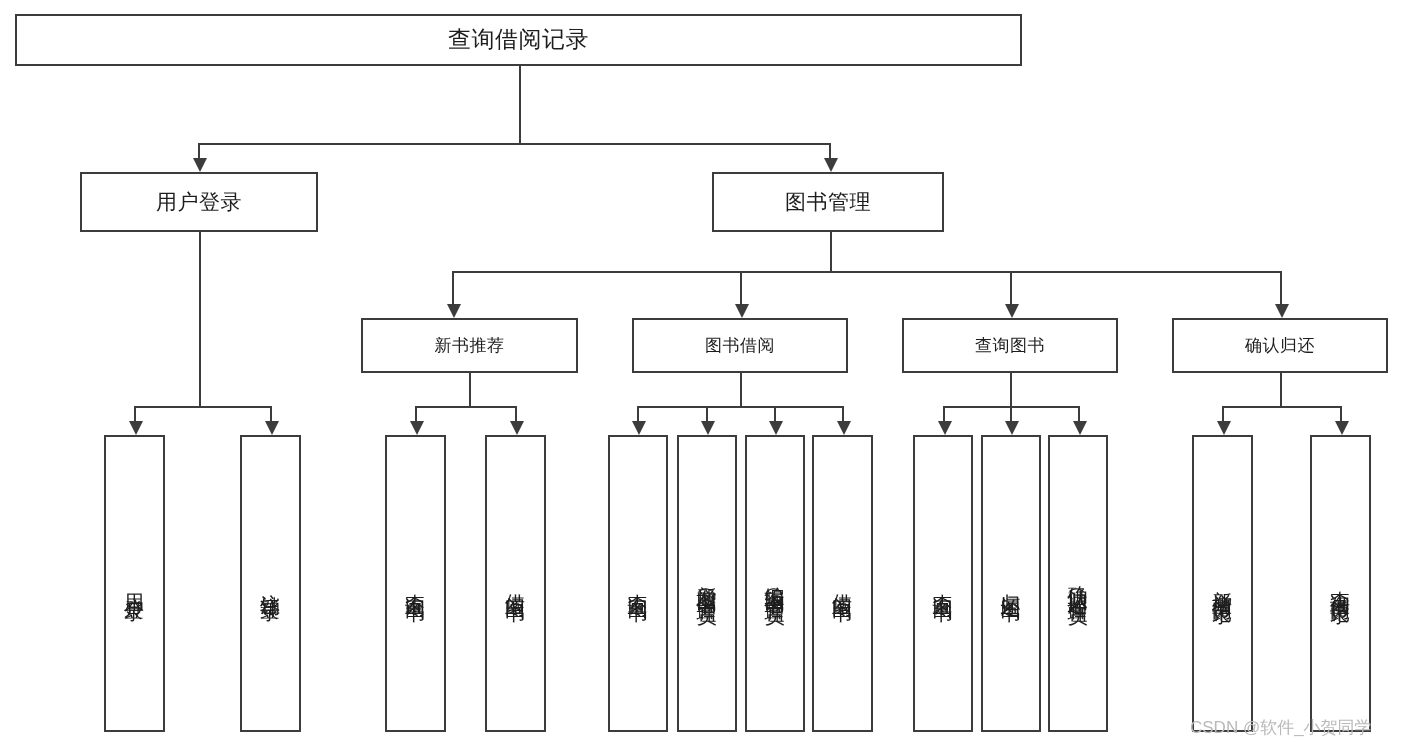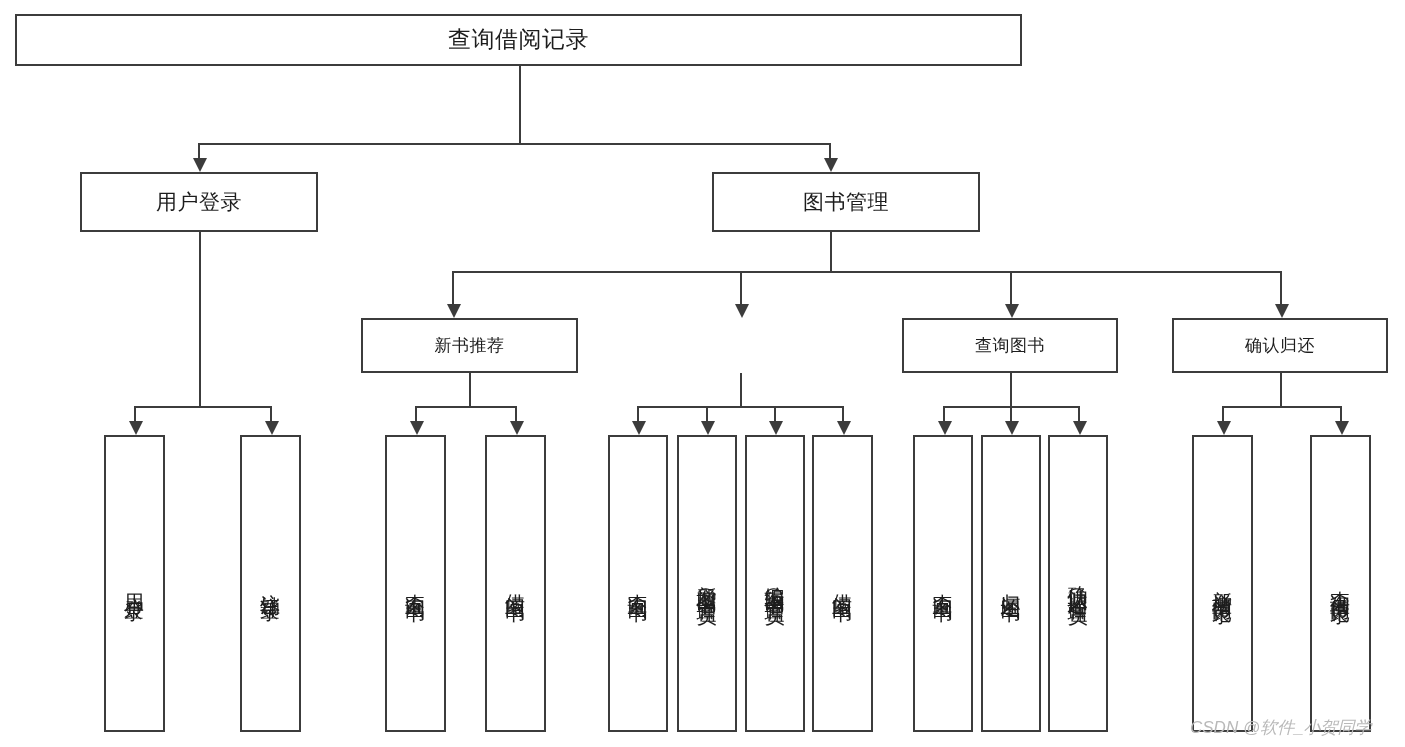--- a/index.html
+++ b/index.html
@@ -79,26 +79,29 @@
 
 <div id="canvas">
 
   <div class="box root" id="node-root" style="left: 15px; top: 14px; width: 1007px; height: 52px; border-color: rgb(60, 60, 60); background: rgb(255, 255, 255); color: rgb(29, 29, 29);">
     <span class="label">查询借阅记录</span>
   </div>
 
   <div class="box lvl2" id="node-l2-0" style="left: 80px; top: 172px; width: 238px; height: 60px; border-color: rgb(60, 60, 60); background: rgb(255, 255, 255); color: rgb(29, 29, 29);">
     <span class="label">用户登录</span>
   </div>
-  <div class="box lvl2" id="node-l2-1" style="left: 712px; top: 172px; width: 268px; height: 60px; border-color: rgb(60, 60, 60); background: rgb(255, 255, 255); color: rgb(29, 29, 29);">
+  <div class="box lvl2" id="node-l2-1" style="left: 712px; top: 172px; width: 232px; height: 60px; border-color: rgb(60, 60, 60); background: rgb(255, 255, 255); color: rgb(29, 29, 29);">
     <span class="label">图书管理</span>
   </div>
 
   <div class="box lvl3" id="node-l3-0" style="left: 361px; top: 318px; width: 217px; height: 55px; border-color: rgb(60, 60, 60); background: rgb(255, 255, 255); color: rgb(29, 29, 29);">
     <span class="label">新书推荐</span>
+  </div>
+  <div class="box lvl3" id="node-l3-1" style="left: 632px; top: 318px; width: 216px; height: 55px; border-color: rgb(60, 60, 60); background: rgb(255, 255, 255); color: rgb(29, 29, 29);">
+    <span class="label">图书借阅</span>
   </div>
   <div class="box lvl3" id="node-l3-2" style="left: 902px; top: 318px; width: 216px; height: 55px; border-color: rgb(60, 60, 60); background: rgb(255, 255, 255); color: rgb(29, 29, 29);">
     <span class="label">查询图书</span>
   </div>
   <div class="box lvl3" id="node-l3-3" style="left: 1172px; top: 318px; width: 216px; height: 55px; border-color: rgb(60, 60, 60); background: rgb(255, 255, 255); color: rgb(29, 29, 29);">
     <span class="label">确认归还</span>
   </div>
 
   <div class="box leaf" id="node-leaf-0" style="left: 104px; top: 435px; width: 61px; height: 297px; border-color: rgb(60, 60, 60); background: rgb(255, 255, 255); color: rgb(29, 29, 29);">
     <span class="label">用户登录</span>
@@ -188,15 +191,15 @@
       <div class="vline" style="left: 1078px; top: 406px; height: 15px; background: rgb(60, 60, 60);"></div>
       <div class="arrow" style="left: 1073px; top: 421px; border-top-color: rgb(60, 60, 60);"></div>
       <div class="vline" style="left: 1280px; top: 373px; height: 33px; background: rgb(60, 60, 60);"></div>
       <div class="hline" style="left: 1222px; top: 406px; width: 118px; background: rgb(60, 60, 60);"></div>
       <div class="vline" style="left: 1222px; top: 406px; height: 15px; background: rgb(60, 60, 60);"></div>
       <div class="arrow" style="left: 1217px; top: 421px; border-top-color: rgb(60, 60, 60);"></div>
       <div class="vline" style="left: 1340px; top: 406px; height: 15px; background: rgb(60, 60, 60);"></div>
       <div class="arrow" style="left: 1335px; top: 421px; border-top-color: rgb(60, 60, 60);"></div>
     </div>
 
-  <div id="watermark" style="left: 1190px; top: 716px; color: rgb(185, 185, 185); font-style: italic;">CSDN @软件_小贺同学</div>
+  <div id="watermark" style="left: 1190px; top: 716px; color: rgb(185, 185, 185);">CSDN @软件_小贺同学</div>
 
 </div>
 
 </body></html>

